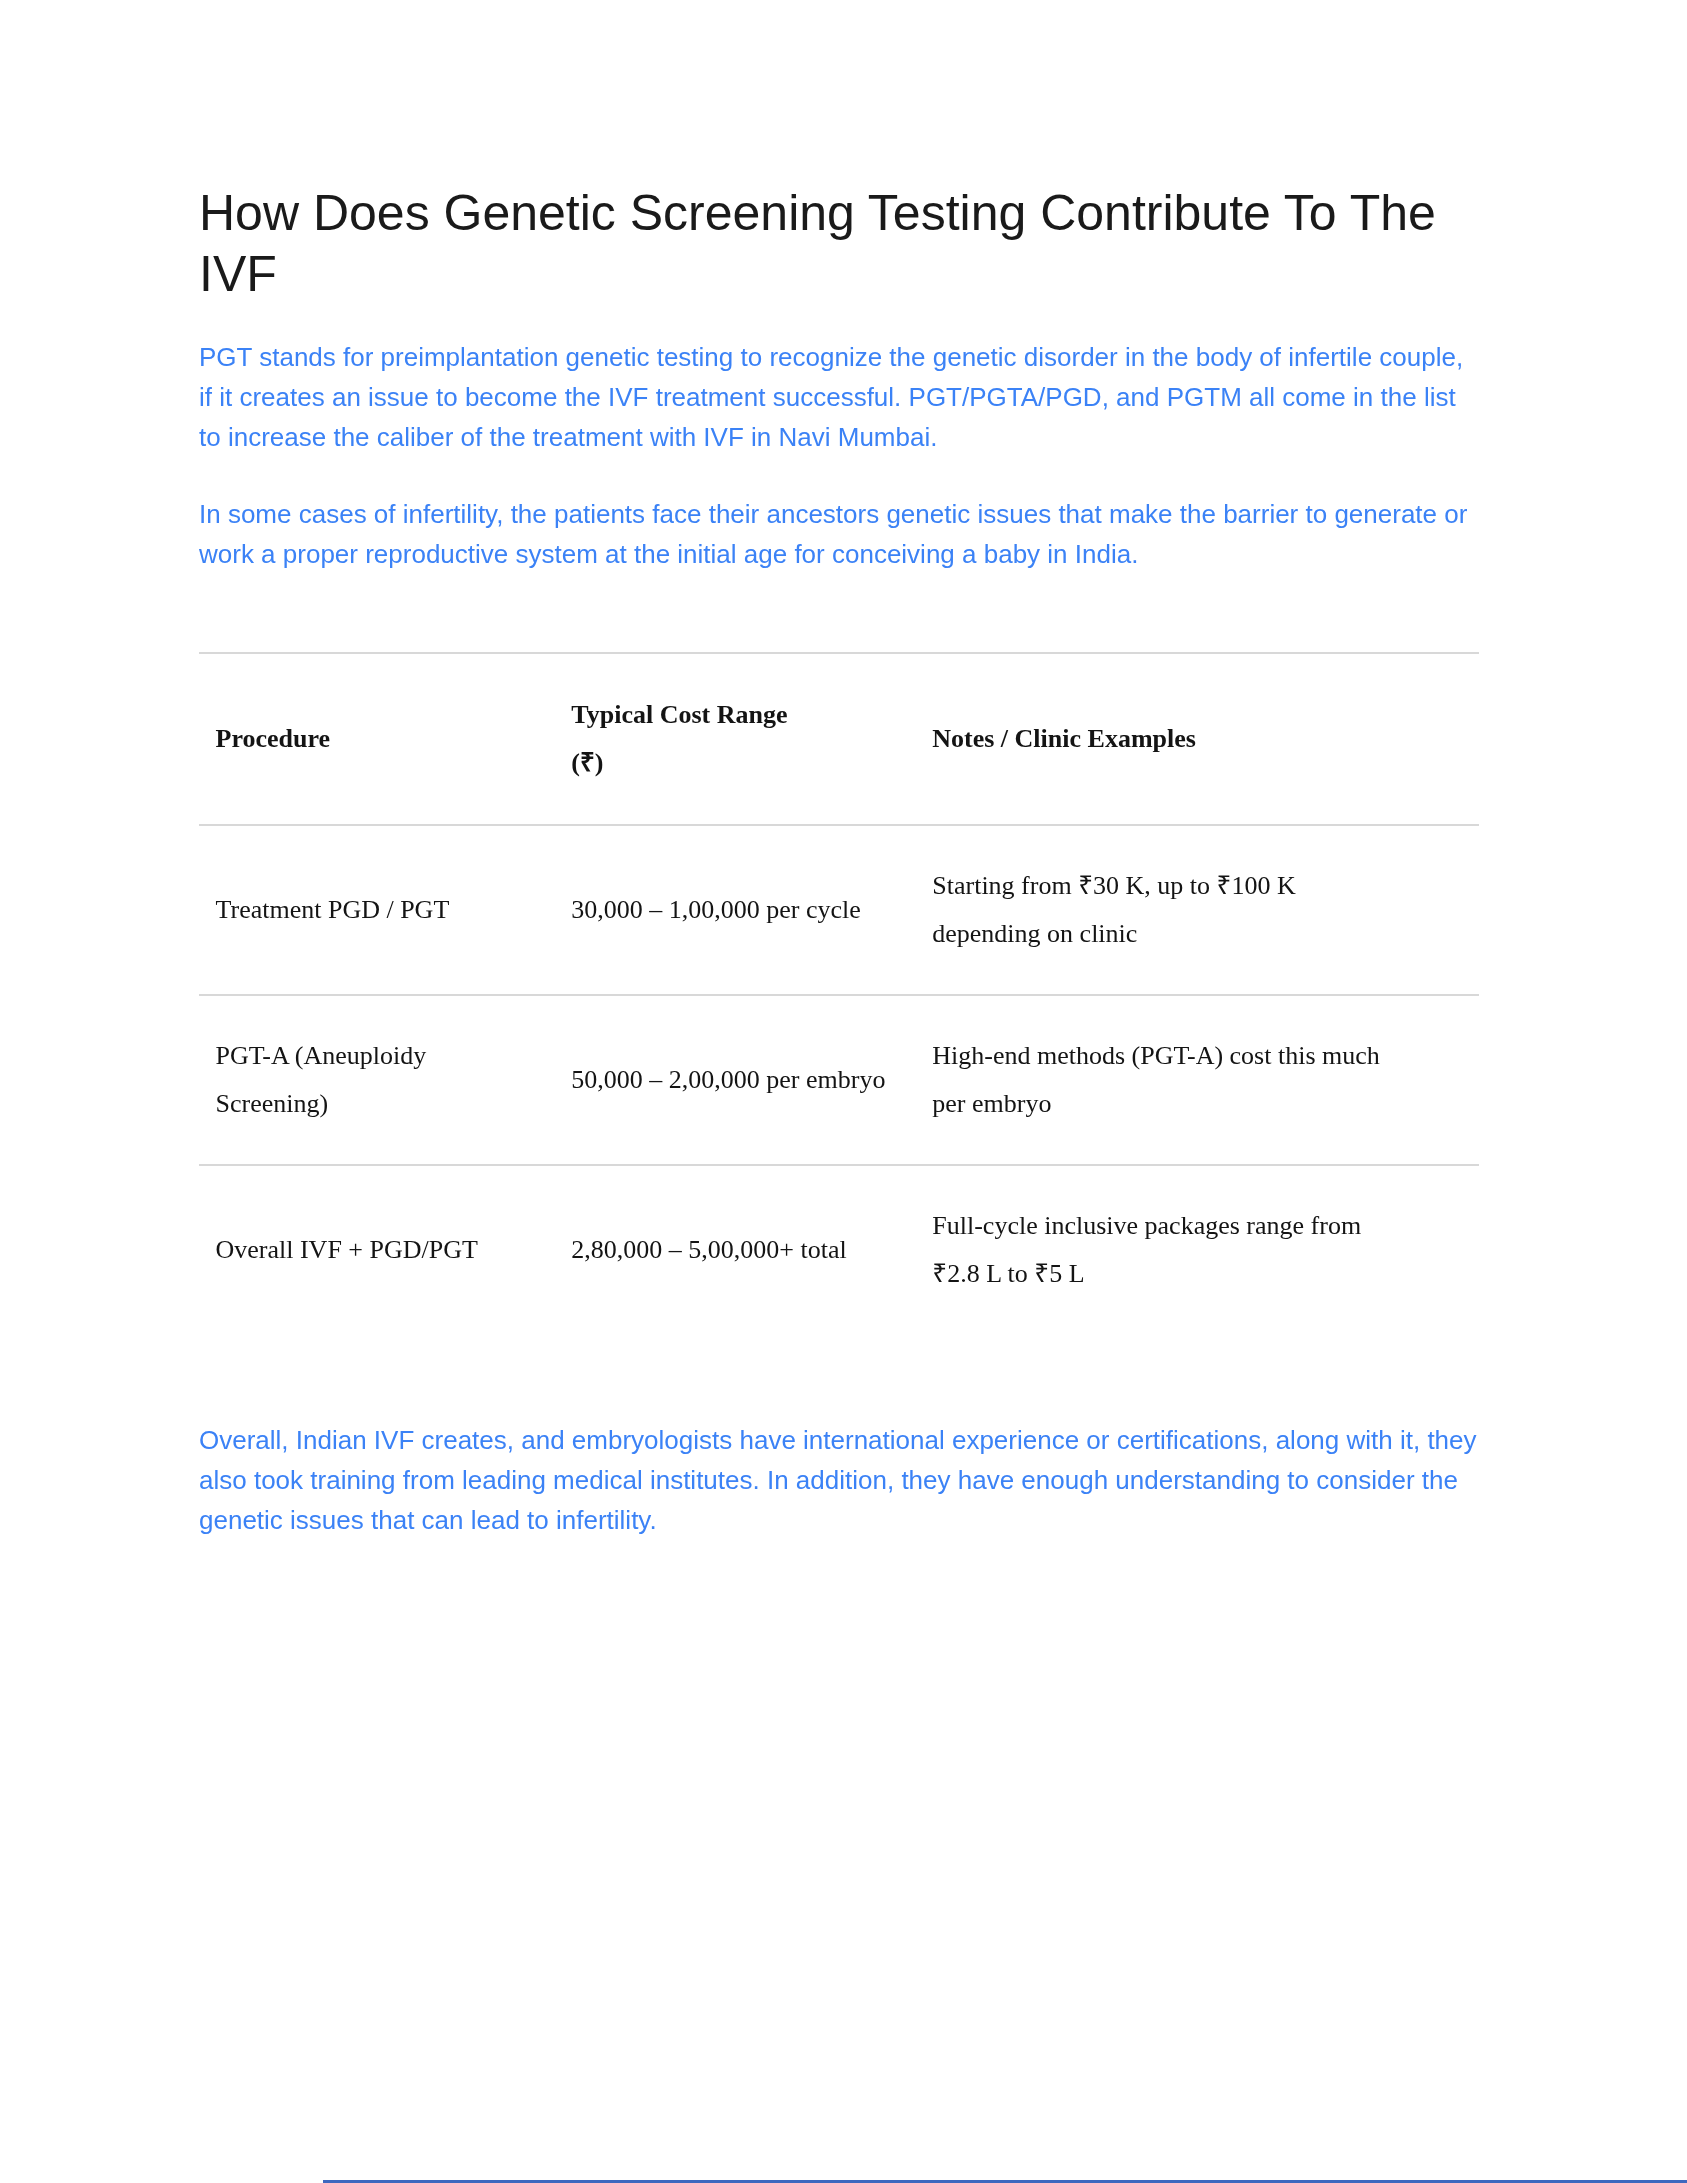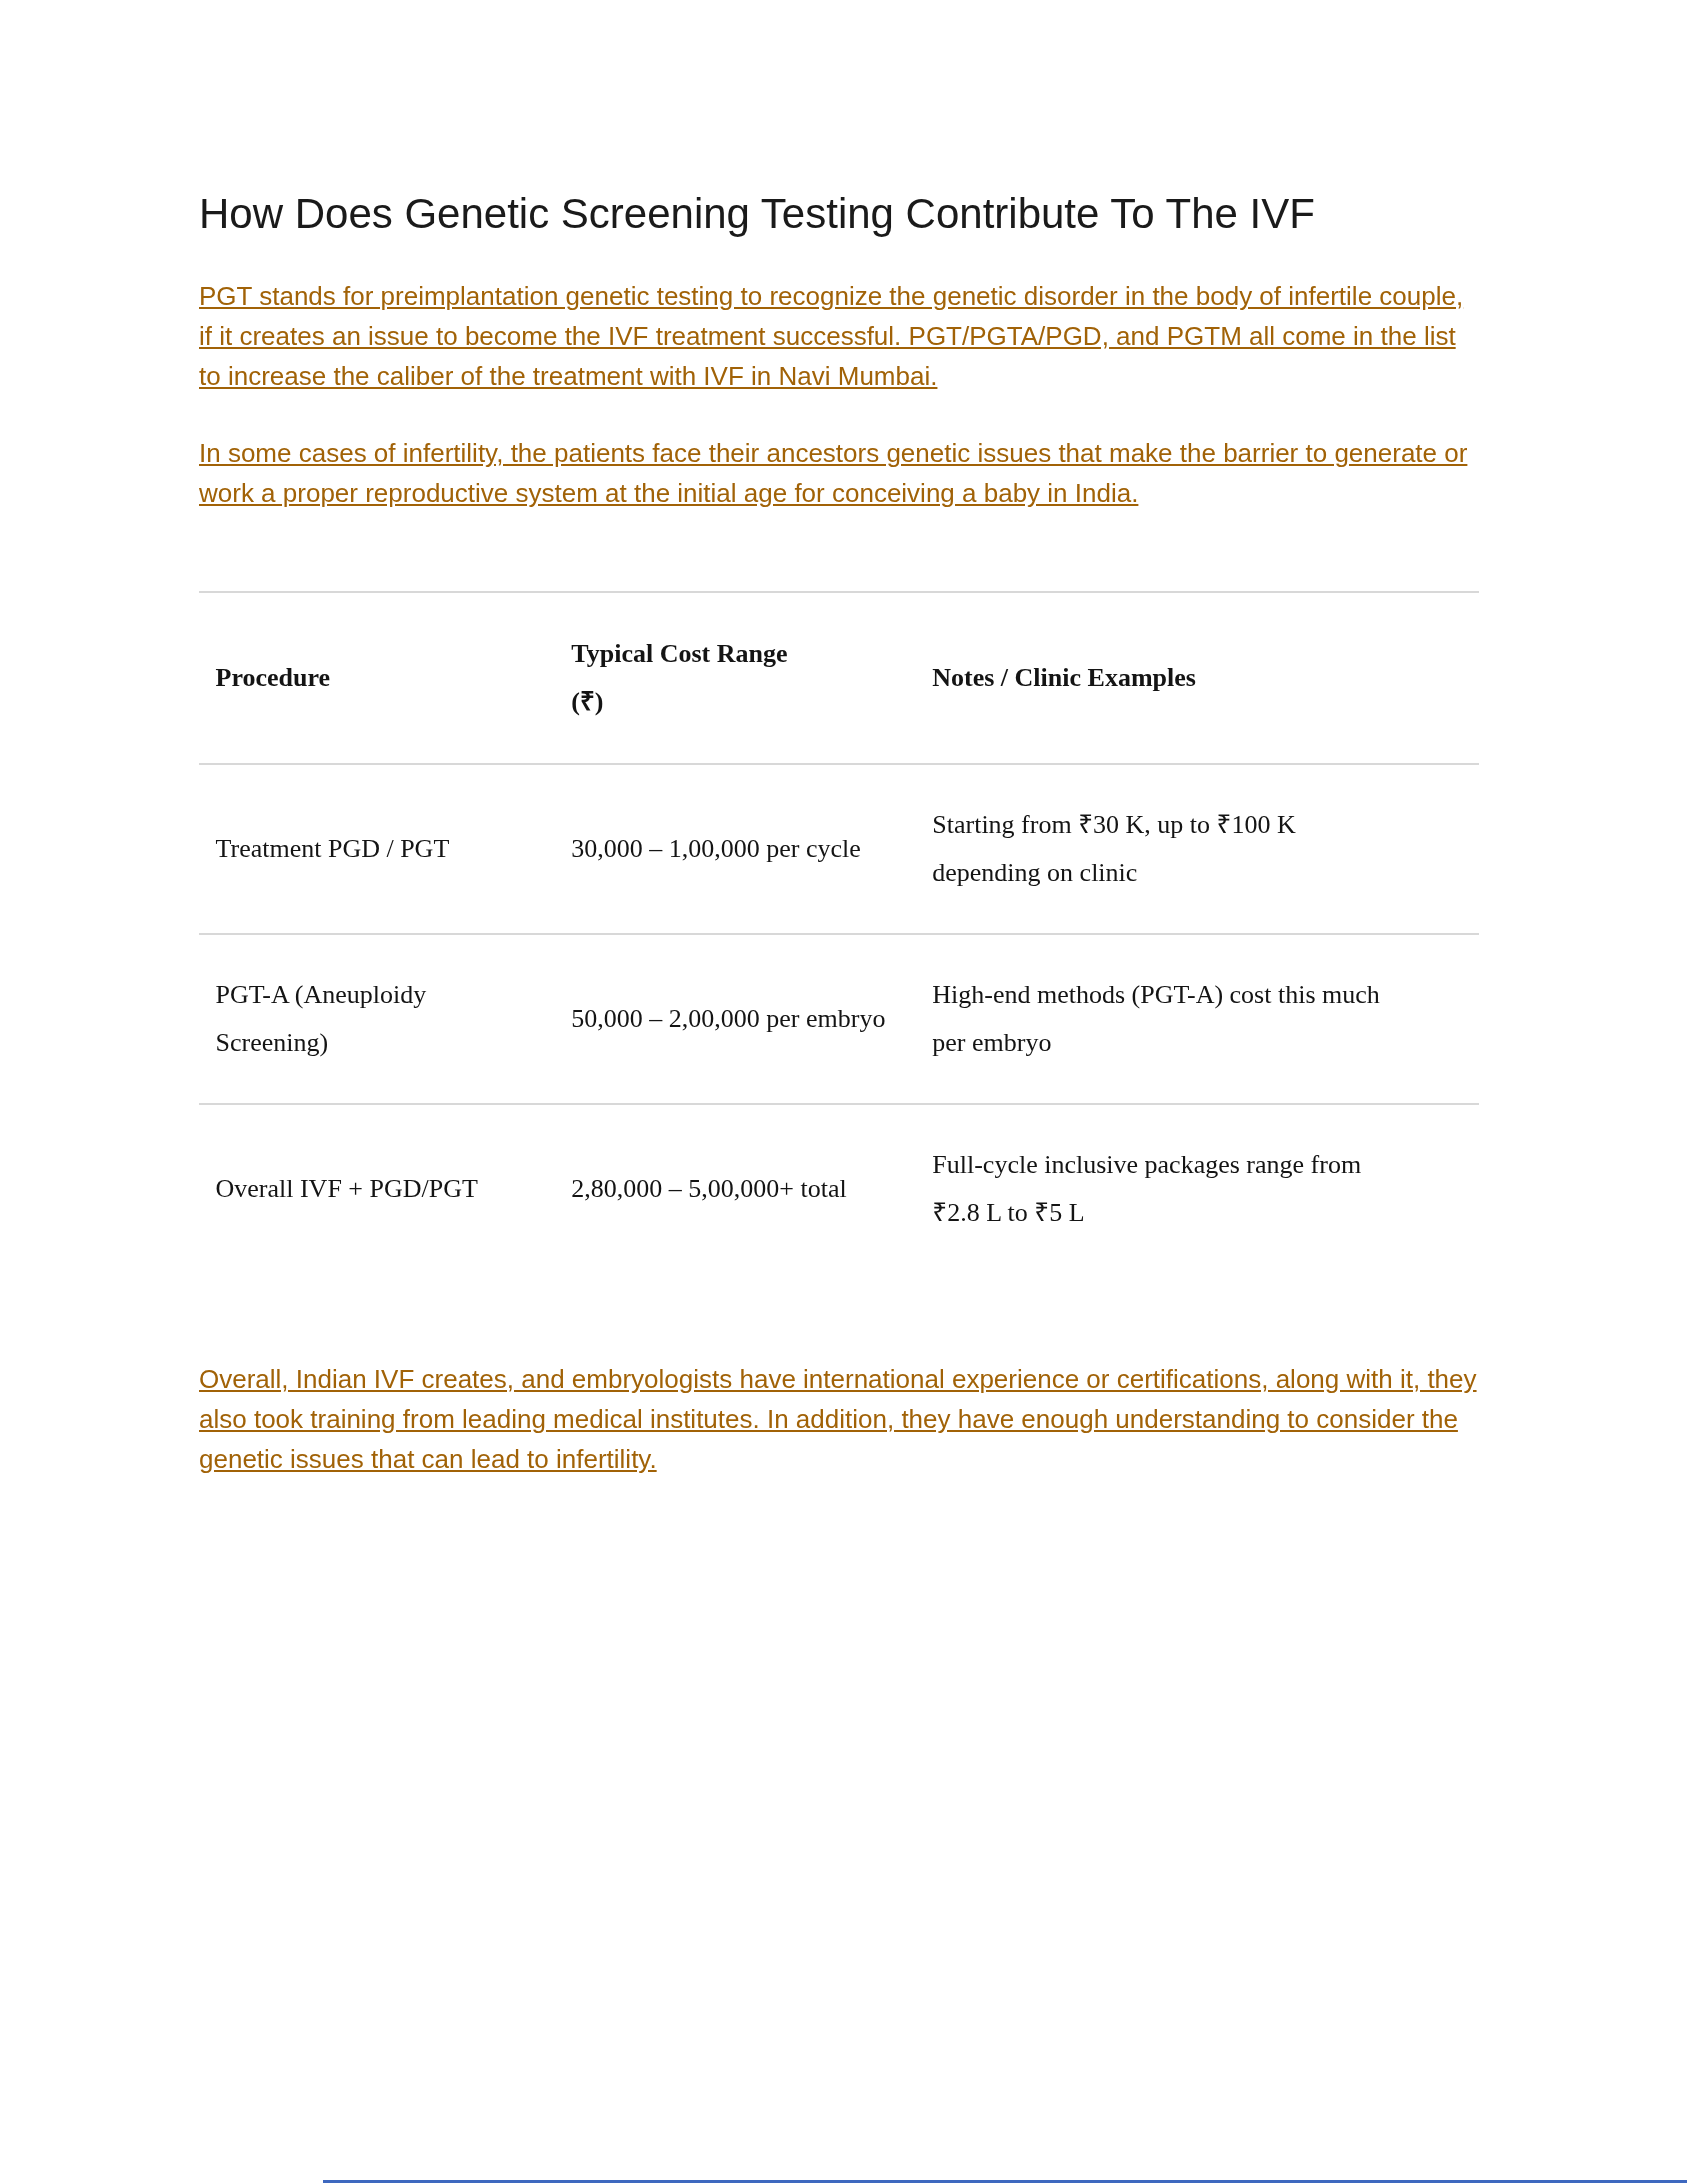--- a/index.html
+++ b/index.html
@@ -17,31 +17,30 @@
   }
   .content {
     margin-left: 199px;
     margin-right: 208px; 
     padding-top: 183px;
   }
   h1.doc-title {
     margin: 0 0 32px 0;
     font-family: "Liberation Sans", sans-serif;
     font-weight: 400;
-    font-size: 42px;
+    font-size: 50px;
     line-height: 61px;
     color: #1a1a1a;
   }
   .title-line { display: block; }
   p.body-par {
     margin: 0 0 37px 0;
     font-size: 26px;
     line-height: 40px;
-    color: #a16207;
-    text-decoration: underline;
+    color: #3b82f6;
   }
   table.cost-table {
     width: 100%;
     border-collapse: collapse;
     margin-top: 78px;
     font-family: "Liberation Serif", serif;
     font-size: 26px;
     line-height: 48px;
     color: #141414;
     table-layout: fixed;

